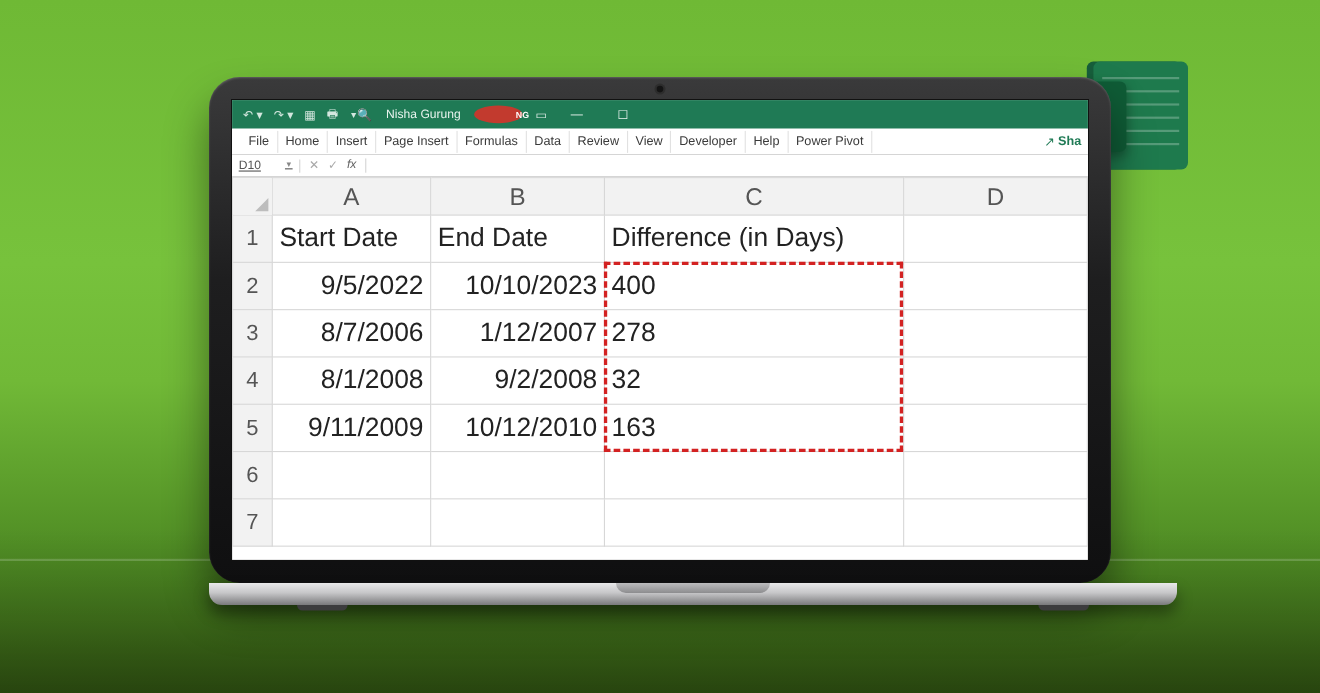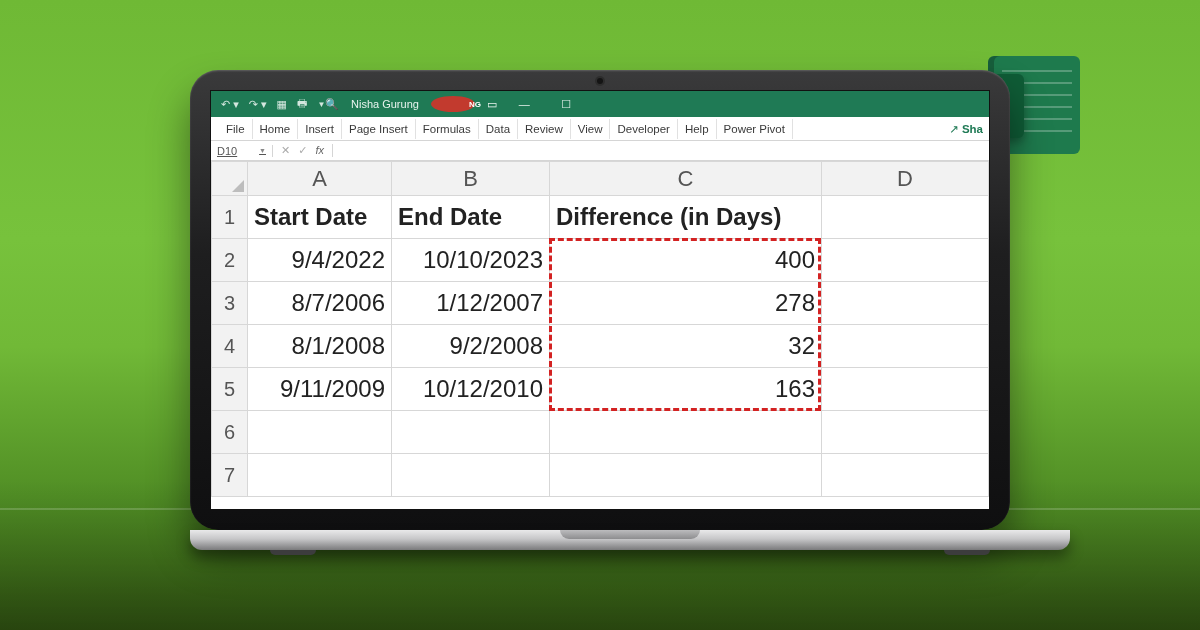--- a/index.html
+++ b/index.html
@@ -85,22 +85,22 @@
   .fx-input{ flex:1; padding-left:6px;}
   
   .sheet{ position:relative; background:#fff; }
   table{ border-collapse:collapse; width:100%; table-layout:fixed; font-size:24px; color:#222;}
   col.rowh{width:36px;} col.cA{width:144px;} col.cB{width:158px;} col.cC{width:272px;} col.cD{width:auto;}
   th,td{ border:1px solid #d7d7d7; height:43px; padding:0 6px; }
   thead th{ background:#f2f2f2; font-weight:400; color:#555; font-size:22px; height:34px;}
   thead th.corner{ background:#f2f2f2; position:relative;}
   thead th.corner::after{content:"";position:absolute;right:3px;bottom:3px;width:0;height:0;border-left:12px solid transparent;border-bottom:12px solid #bdbdbd;}
   tbody th{ background:#f2f2f2; font-weight:400; color:#555; font-size:20px; text-align:center;}
-  .hdr td{ font-weight:700;margin-top:40px; }
-  .rA{text-align:right;} .rB{text-align:right;} .rC{text-align:right;}
+  .hdr td{ font-weight:400;margin-top:40px; }
+  .rA{text-align:right;} .rB{text-align:right;} .rC{}
   .hdr .rA,.hdr .rB{text-align:left;} .hdr .rC{text-align:left;}
   
   .highlight{ position:absolute; border:3px dashed #d32222; pointer-events:none; }
 </style>
 </head>
 <body>
 
 <div class="floor-shadow"></div>
 <div class="horizon"></div>
 
@@ -181,21 +181,21 @@
           <tbody>
             <tr class="hdr">
               <th>1</th>
               <td class="rA">Start Date</td>
               <td class="rB">End Date</td>
               <td class="rC">Difference (in Days)</td>
               <td></td>
             </tr>
             <tr>
               <th>2</th>
-              <td class="rA">9/4/2022</td>
+              <td class="rA">9/5/2022</td>
               <td class="rB">10/10/2023</td>
               <td class="rC">400</td>
               <td></td>
             </tr>
             <tr>
               <th>3</th>
               <td class="rA">8/7/2006</td>
               <td class="rB">1/12/2007</td>
               <td class="rC">278</td>
               <td></td>

